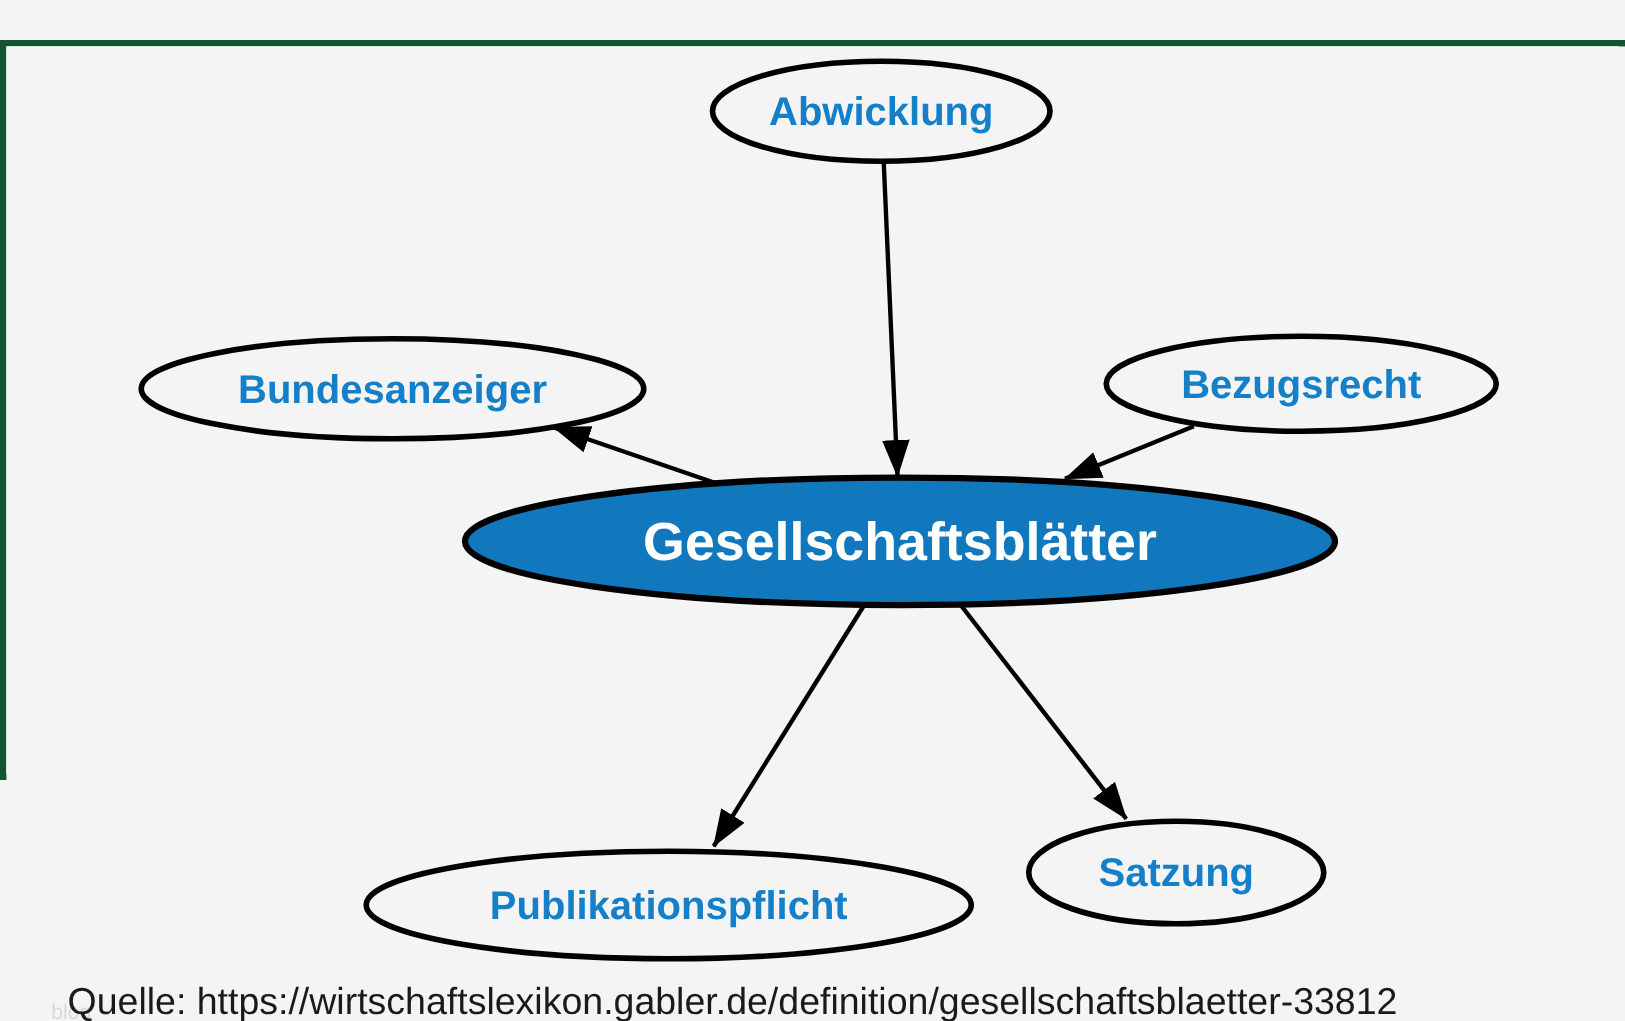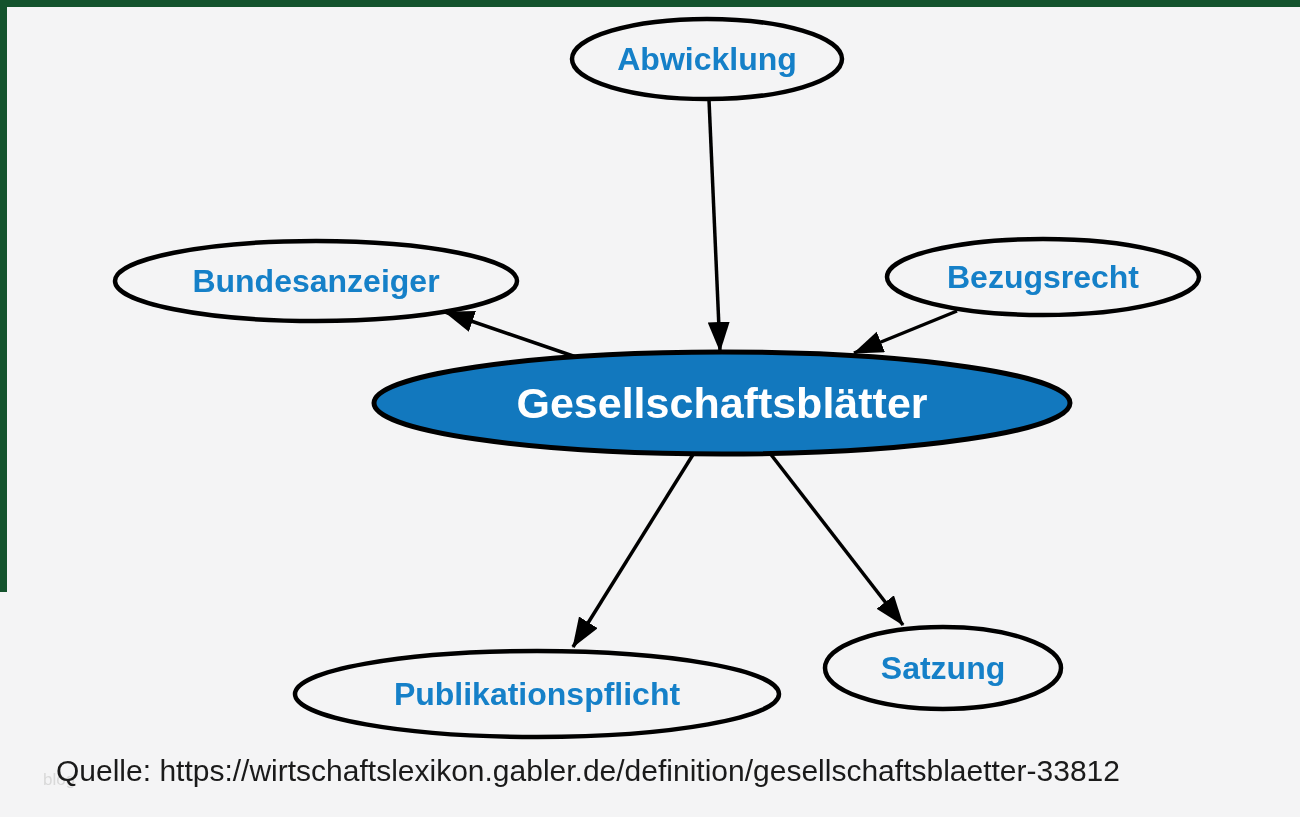--- a/index.html
+++ b/index.html
@@ -9,21 +9,22 @@
     height: 817px;
     background: var(--background, #f4f4f5);
     overflow: hidden;
     font-family: "Liberation Sans", sans-serif;
   }
   .frame {
     position: relative;
     width: 1300px;
     height: 592px;
     box-sizing: border-box;
-    border: 7px solid #14532d;
+    border: 5px solid #14532d;
+    margin-top: 32px;
   }
   svg { display: block; }
 
   .bg-rect { fill: var(--background, #f4f4f5); }
 
   .edge {
     stroke: var(--stroke, #000000);
     stroke-width: 3.5;
     fill: none;
   }

